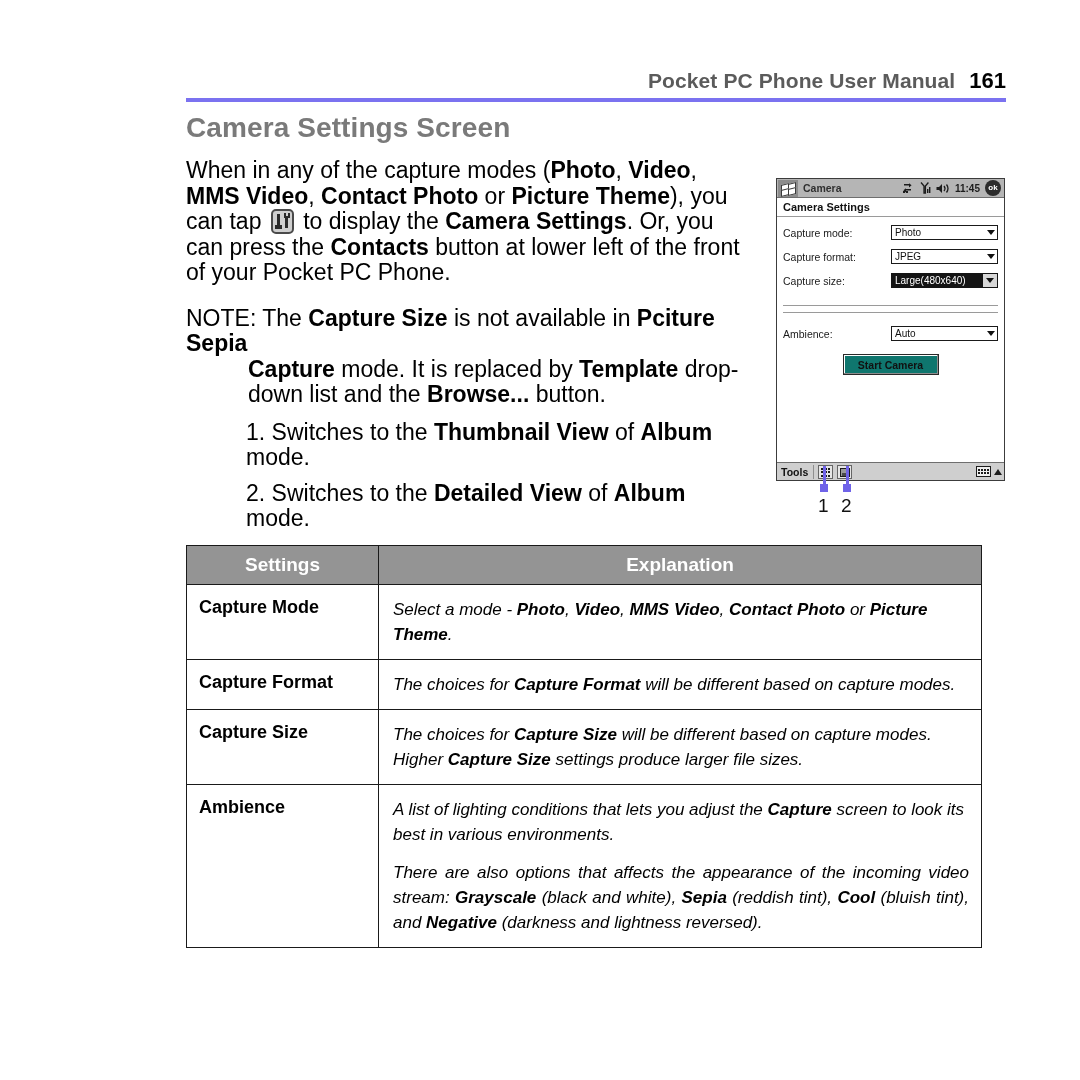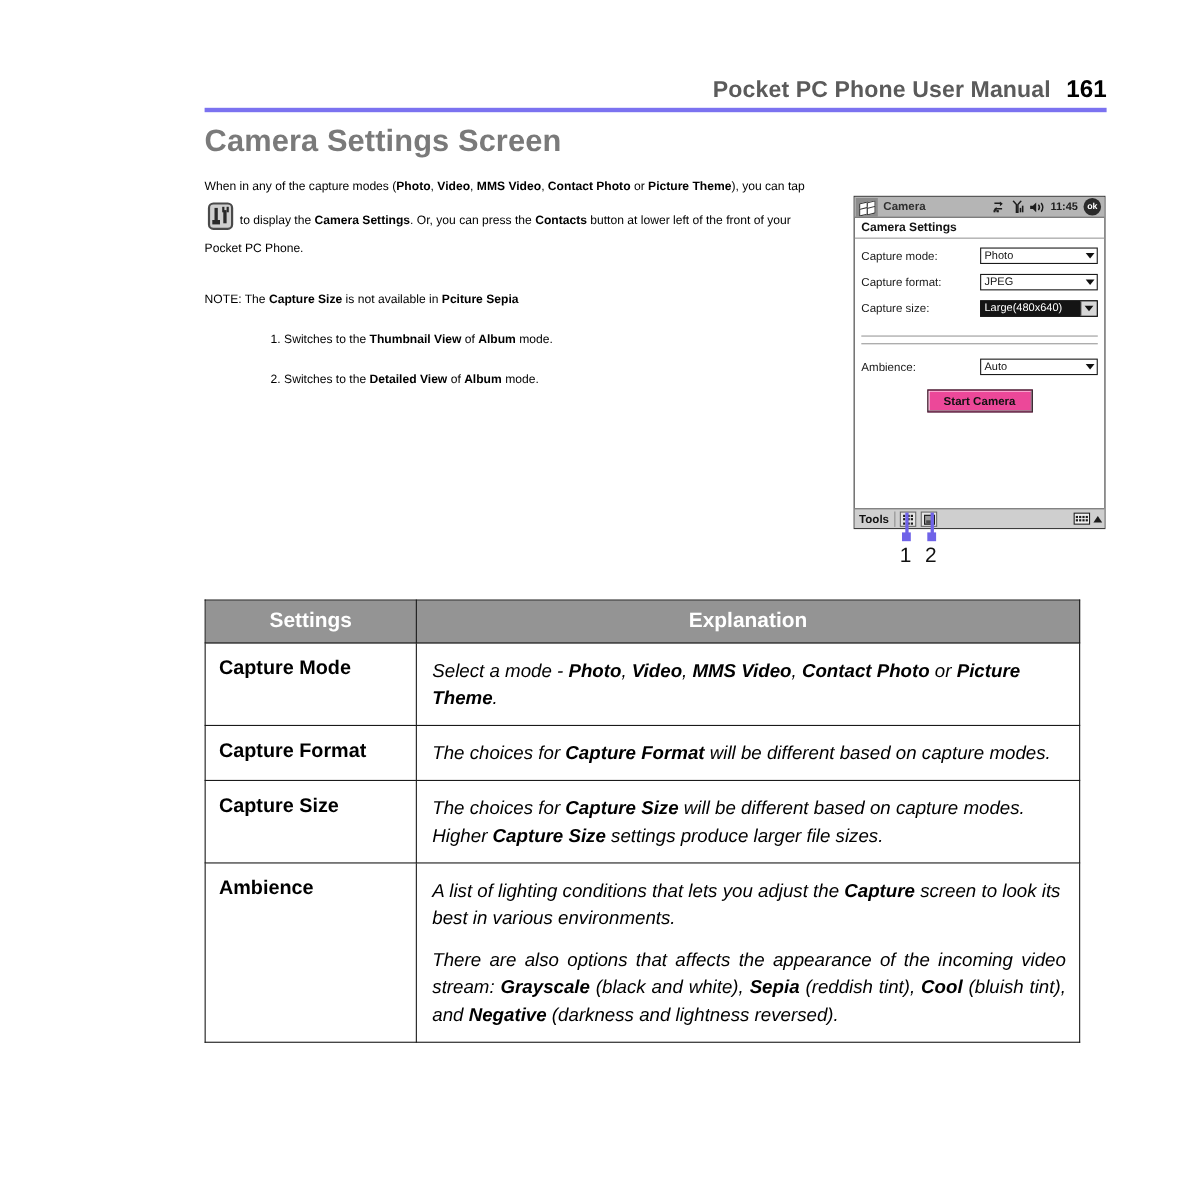--- a/index.html
+++ b/index.html
@@ -55,21 +55,21 @@
     color: #7a7a7a;
     letter-spacing: 0.1px;
   }
 
   
   .body-col {
     position: absolute;
     left: 186px;
     top: 158px;
     width: 566px;
-    font-size: 11px;
+    font-size: 23px;
     line-height: 25.5px;
   }
   .para { margin: 0 0 0 0; }
   .para.p1 { width: 566px; }
   .b { font-weight: bold; }
 
   .note-block {
     margin-top: 20px;
     width: 566px;
   }
@@ -260,21 +260,21 @@
   .pda-divider2 {
     height: 1px;
     background: #9a9a9a;
     margin: 6px 0 10px 0;
   }
 
   .pda-button {
     width: 96px;
     height: 21px;
     margin: 10px auto 0 auto;
-    background: #ec4899;
+    background: #0f766e;
     border: 1px solid #2a2a2a;
     box-shadow: inset -1px -1px 0 #8d8d8d, inset 1px 1px 0 #ffffff;
     display: flex;
     align-items: center;
     justify-content: center;
     font-size: 10.5px;
     font-weight: bold;
     color: #111;
     box-sizing: border-box;
   }
@@ -423,20 +423,28 @@
     <span>When in any of the capture modes (</span><span class="b">Photo</span><span>, </span><span class="b">Video</span><span>, </span><span class="b">MMS Video</span><span>, </span><span class="b">Contact Photo</span><span> or </span><span class="b">Picture Theme</span><span>), you can tap</span>
     <span class="inline-tool-icon"><span class="scr"></span><span class="scr-h"></span><span class="wr"></span><span class="wr-t1"></span><span class="wr-t2"></span></span>
     <span>to display the</span> <span class="b">Camera Settings</span><span>.  Or, you can press the</span> <span class="b">Contacts</span> <span>button at lower left of the front of your Pocket PC Phone.</span>
   </p>
 
   <div class="note-block">
     <span>NOTE: The</span>
     <span class="b">Capture Size</span>
     <span>is not available in</span>
     <span class="b">Pciture Sepia</span>
+    <span class="note-indent">
+      <span class="b">Capture</span>
+      <span>mode.  It is replaced by</span>
+      <span class="b">Template</span>
+      <span>drop-down list and the</span>
+      <span class="b">Browse...</span>
+      <span>button.</span>
+    </span>
   </div>
 
 
   <div class="numbered">
     <span class="item">
       <span>1.</span>
       <span>Switches to the</span>
       <span class="b">Thumbnail View</span>
       <span>of</span>
       <span class="b">Album</span>

